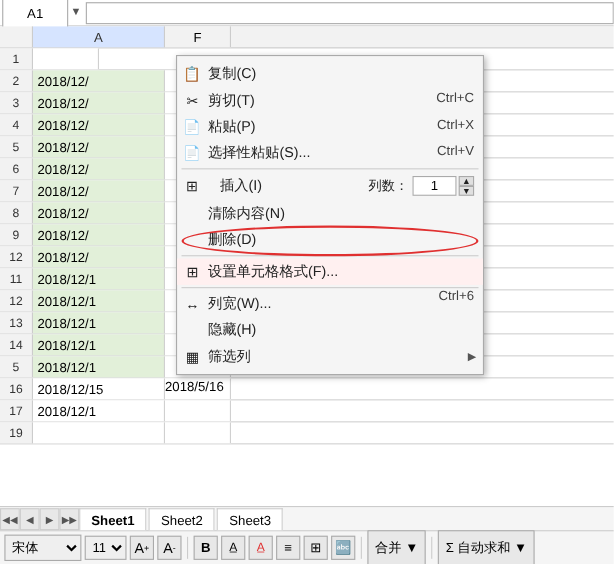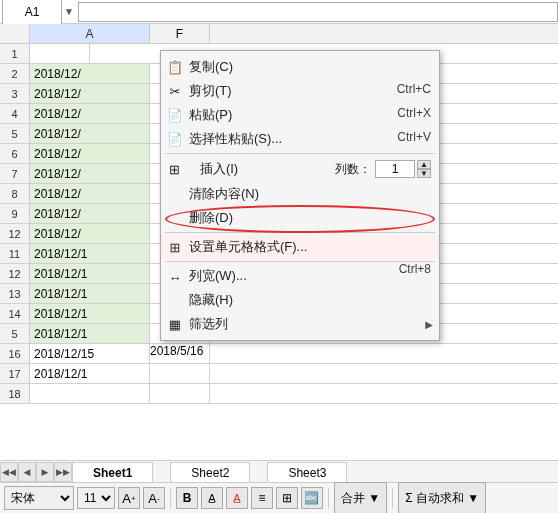--- a/index.html
+++ b/index.html
@@ -250,28 +250,28 @@
       background: #e8e8e8;
       border: 1px solid #ccc;
       cursor: pointer;
       display: flex;
       align-items: center;
       justify-content: center;
       font-size: 9px;
       color: #555;
     }
     .sheet-tab {
-      padding: 2px 20px;
+      padding: 2px 10px;
       height: 20px;
       background: #fff;
       border: 1px solid #ccc;
       border-bottom: none;
       font-size: 12px;
       cursor: pointer;
-      margin-right: 17px;
+      margin-right: 2px;
       line-height: 16px;
     }
     .sheet-tab.active {
       background: #fff;
       font-weight: bold;
     }
     .format-toolbar {
       display: flex;
       align-items: center;
       height: 30px;
@@ -417,21 +417,21 @@
         <div class="row-num">16</div>
         <div class="cell">2018/12/15</div>
         <div class="cell-extra">2018/5/16</div>
       </div>
       <div class="grid-row">
         <div class="row-num">17</div>
         <div class="cell">2018/12/1</div>
         <div class="cell-extra"></div>
       </div>
       <div class="grid-row">
-        <div class="row-num">18</div>
+        <div class="row-num">19</div>
         <div class="cell"></div>
         <div class="cell-extra"></div>
       </div>
     </div>
 
   <div class="context-menu" id="context-menu">
 
   <div class="menu-item">
         <span class="icon-area">📋</span>
         <span>复制(C)</span>
@@ -467,21 +467,21 @@
       <div class="menu-item">
         <span>清除内容(N)</span>
       </div>
       <div class="menu-item">
         <span>删除(D)</span>
       </div>
       <div class="menu-separator"></div>
       <div class="menu-item highlighted">
         <span class="icon-area">⊞</span>
         <span>设置单元格格式(F)...</span>
-        <span class="shortcut">Ctrl+8</span>
+        <span class="shortcut">Ctrl+6</span>
       </div>
       <div class="menu-separator"></div>
       <div class="menu-item">
         <span class="icon-area">↔</span>
         <span>列宽(W)...</span>
       </div>
       <div class="menu-item">
         <span>隐藏(H)</span>
       </div>
       <div class="menu-item has-arrow">

